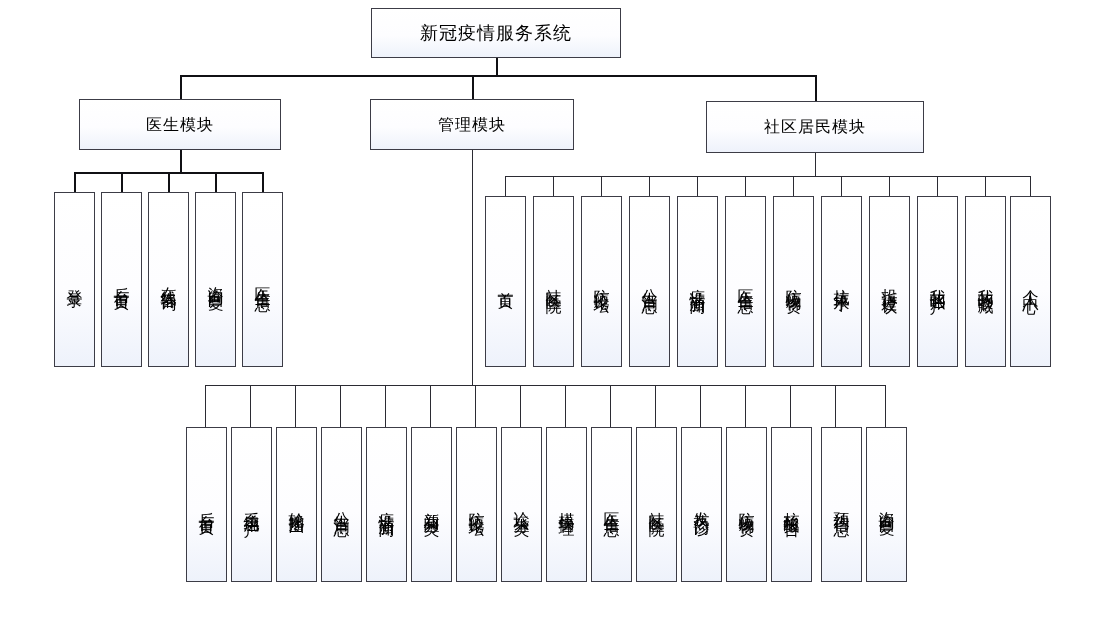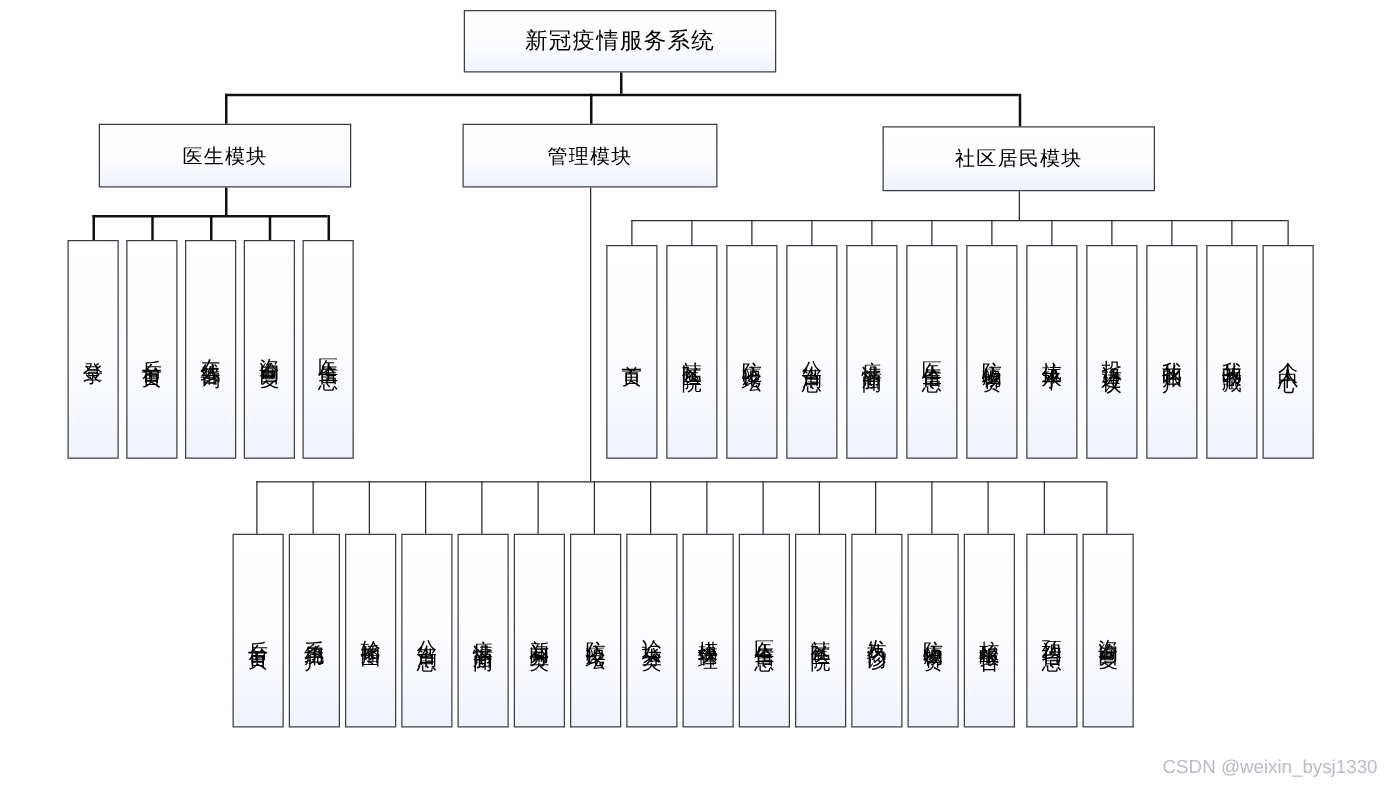--- a/index.html
+++ b/index.html
@@ -247,15 +247,14 @@
   <div class="node leaf" style="left:771px; top:427px; width:41px; height:155px;">
     <span class="txt">核酸报告</span>
   </div>
   <div class="node leaf" style="left:821px; top:427px; width:41px; height:155px;">
     <span class="txt">预约信息</span>
   </div>
   <div class="node leaf" style="left:866px; top:427px; width:41px; height:155px;">
     <span class="txt">咨询回复</span>
   </div>
 
-  <div id="watermark">CSDN @weixin_bysj1330</div>
 
 </div>
 
 </body></html>

